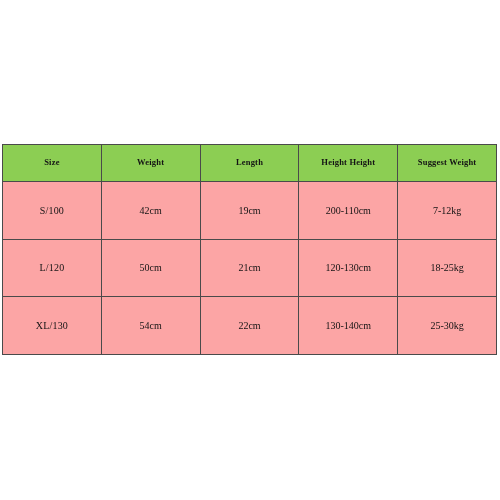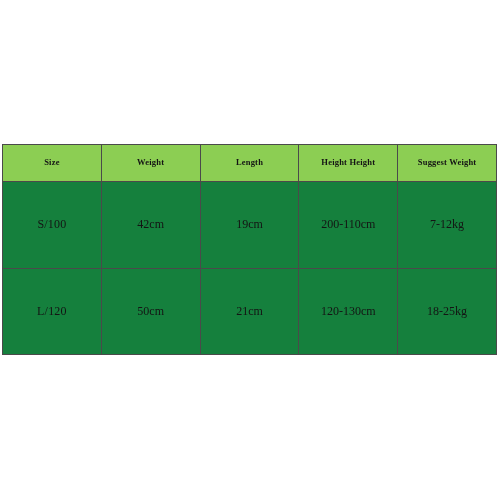--- a/index.html
+++ b/index.html
@@ -44,23 +44,23 @@
 
   table.size-chart thead th {
     background: #8CCE53;
     font-weight: bold;
     font-size: 8.5px;
     letter-spacing: 0.2px;
     height: 36px;
   }
 
   table.size-chart tbody td {
-    background: #15803d;
+    background: #fca5a5;
     font-weight: normal;
-    font-size: 12px;
+    font-size: 10px;
     height: 35px;
   }
 
   table.size-chart tbody tr td:first-child {
     letter-spacing: 0.2px;
   }
 </style>
 </head>
 <body>
 
@@ -83,15 +83,22 @@
         <td>200-110cm</td>
         <td>7-12kg</td>
       </tr>
       <tr>
         <td>L/120</td>
         <td>50cm</td>
         <td>21cm</td>
         <td>120-130cm</td>
         <td>18-25kg</td>
       </tr>
+      <tr>
+        <td>XL/130</td>
+        <td>54cm</td>
+        <td>22cm</td>
+        <td>130-140cm</td>
+        <td>25-30kg</td>
+      </tr>
     </tbody>
   </table>
 </div>
 
 </body></html>

